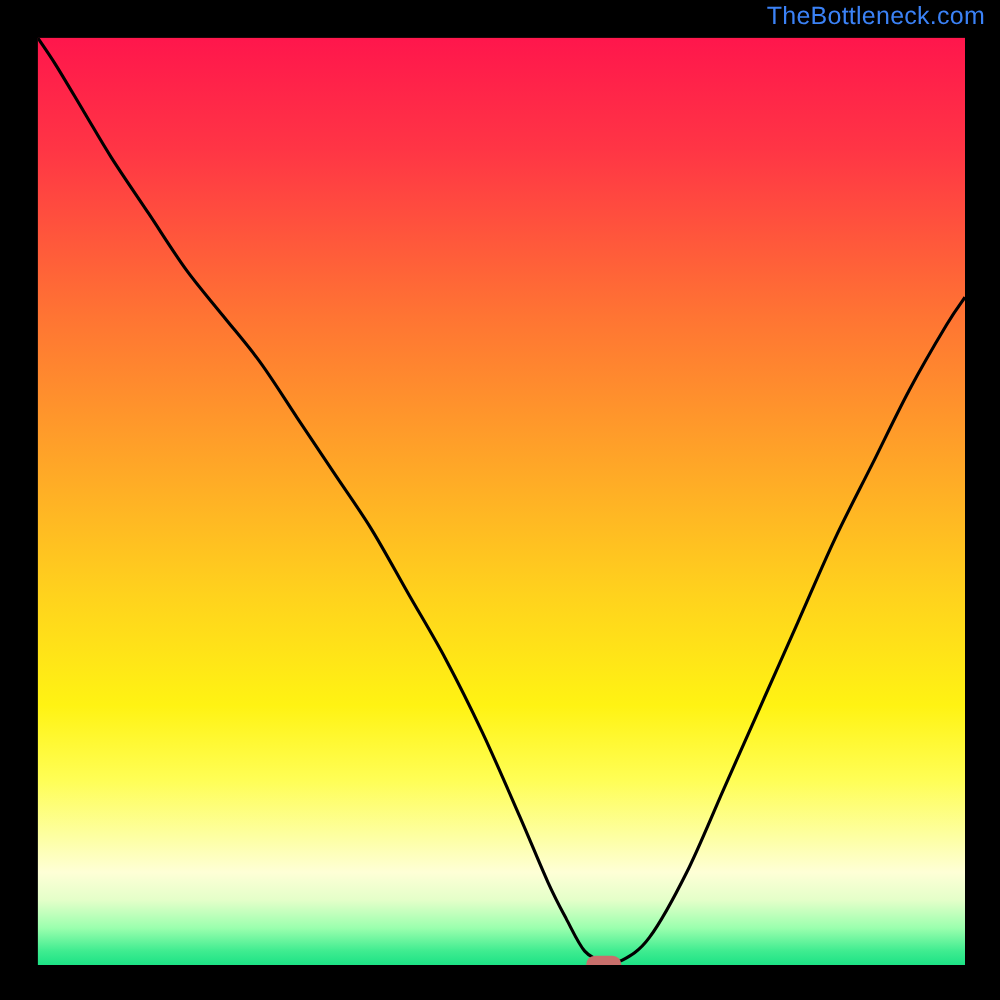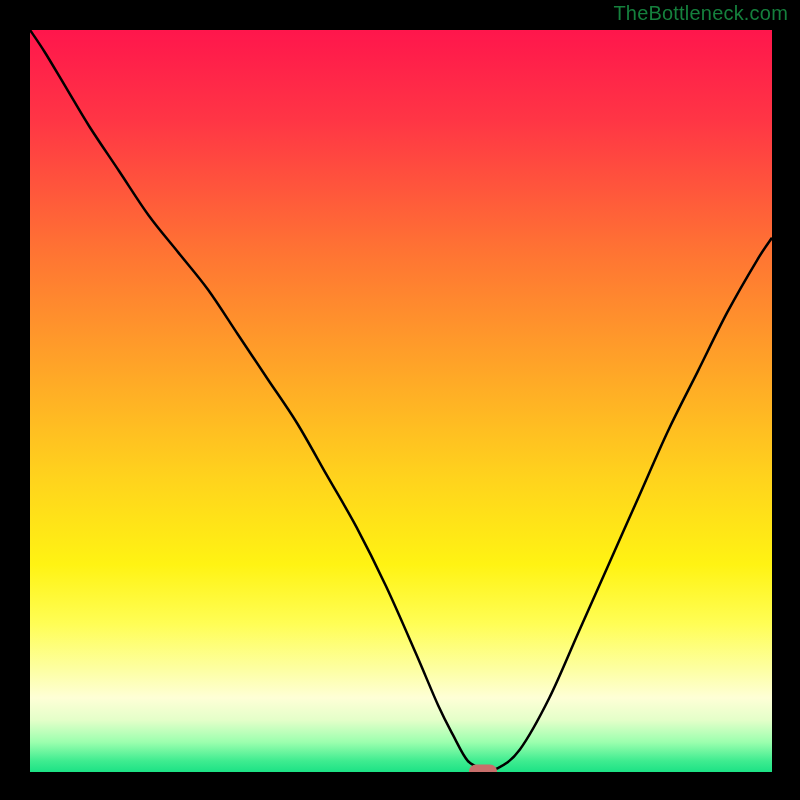--- a/index.html
+++ b/index.html
@@ -14,21 +14,21 @@
   .frame {
     position: relative;
     width: 800px;
     height: 800px;
     background: #000;
   }
   .watermark {
     position: absolute;
     top: 2px;
     right: 12px;
-    color: #15803d;
+    color: #3b82f6;
     font-size: 20px;
     font-weight: 500;
     font-family: Arial, sans-serif;
     z-index: 10;
     letter-spacing: 0.2px;
   }
   .plot-area {
     position: absolute;
     left: 30px;
     top: 30px;

